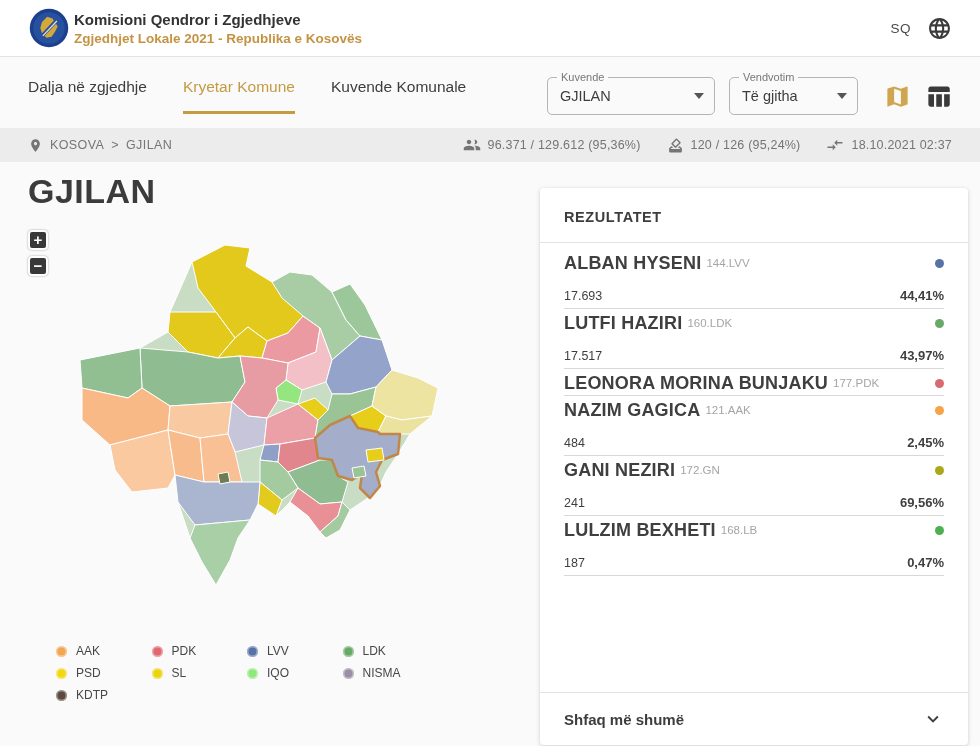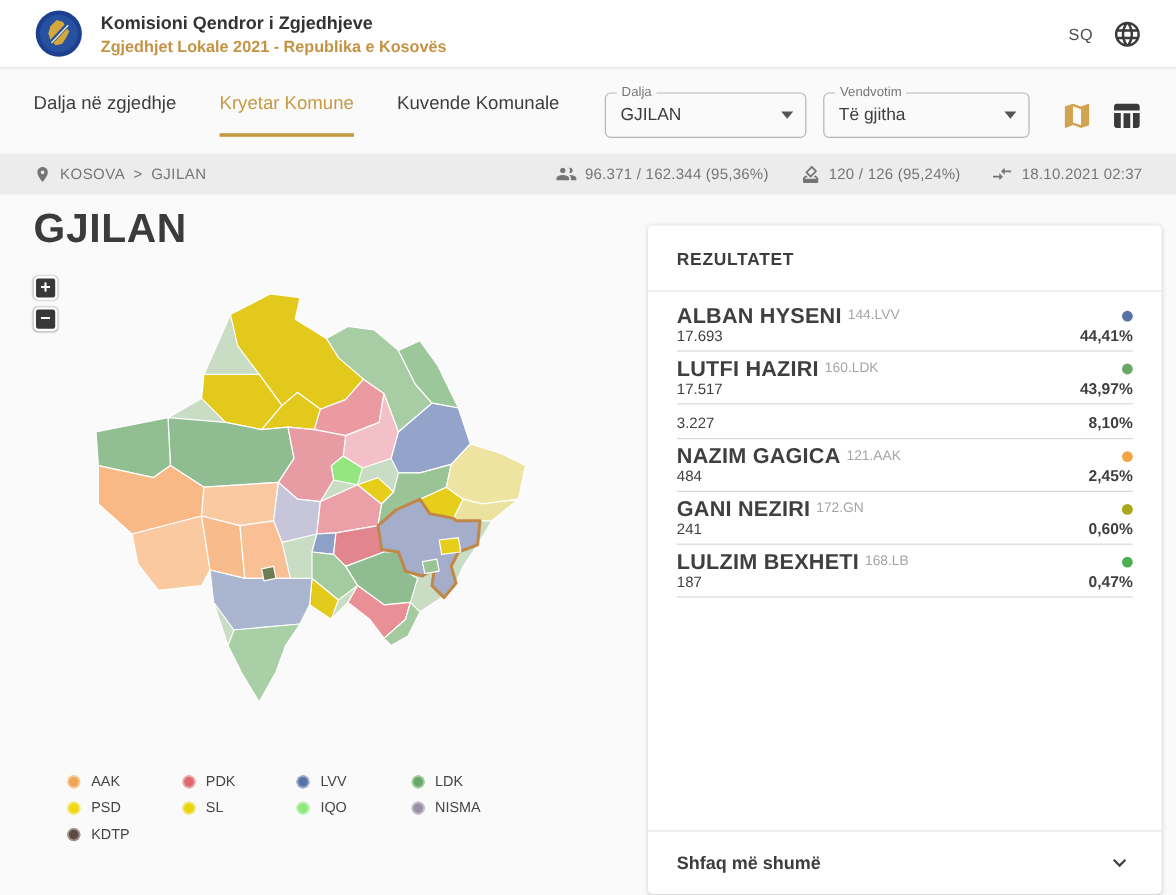--- a/index.html
+++ b/index.html
@@ -7,21 +7,21 @@
   body {
     width:980px; height:746px; overflow:hidden;
     background:#fafafa;
     font-family:"Liberation Sans", sans-serif;
     -webkit-font-smoothing:antialiased;
   }
   
   .header { height:57px; background:#fff; border-bottom:1px solid #e4e4e4;
     display:flex; align-items:center; padding:0 28px; }
   .logo { width:42px; height:42px; flex:0 0 auto; }
-  .titles { margin-left:14px; }
+  .titles { margin-left:4px; }
   .org { font-size:15px; font-weight:bold; color:#333; }
   .sub { font-size:13.5px; color:#c49343; margin-top:3px; font-weight:bold; }
   .header-right { margin-left:auto; display:flex; align-items:center; gap:16px; }
   .lang { font-size:13.5px; color:#4a4a4a; letter-spacing:.5px; cursor:pointer; }
   .globe svg { display:block; }
   
   .toolbar-row { display:flex; align-items:center; padding:0 28px; margin-top:14px; height:50px; }
   .tabs { display:flex; gap:36px; }
   .tab { font-size:15.5px; font-weight:normal; color:#3d3d3d; padding-bottom:15px; cursor:pointer; white-space:nowrap; }
   .tab.active { color:#c49a43; border-bottom:3px solid #c49a43; }
@@ -60,21 +60,21 @@
   .card { position:absolute; top:16px; right:12px; width:428px; height:557px; background:#fff;
     border-radius:4px; box-shadow:0 1px 4px rgba(0,0,0,.18); display:flex; flex-direction:column; }
   .card-header { padding:21px 24px 17px; font-size:14.5px; font-weight:bold; letter-spacing:.6px;
     color:#3d3d3d; border-bottom:1px solid #e3e3e3; }
   .cand-list { flex:1; padding:6px 24px 0; overflow:hidden; }
   .cand-row { padding:7px 0 4px; border-bottom:1px solid #d8d8d8; cursor:pointer; }
   .cand-line1 { display:flex; align-items:center; line-height:15px; }
   .cand-name { font-size:18px; font-weight:bold; color:#3f3f3f; letter-spacing:.2px; }
   .cand-code { font-size:11.5px; color:#a5a5a5; margin-left:5px; }
   .cand-dot { margin-left:auto; width:9px; height:9px; border-radius:50%; }
-  .cand-line2 { display:flex; margin-top:1px; align-items:flex-end; line-height:16px;gap:12px; }
+  .cand-line2 { display:flex; margin-top:17px; align-items:flex-end; line-height:16px;gap:12px; }
   .cand-votes { font-size:12.5px; color:#3f3f3f; }
   .cand-pct { margin-left:auto; font-size:13px; font-weight:bold; color:#3f3f3f; }
   .card-footer { border-top:1px solid #e3e3e3; padding:15px 24px; display:flex; align-items:center; cursor:pointer; }
   .show-more { font-size:15px; font-weight:bold; color:#3d3d3d; }
   .chevron { margin-left:auto; display:flex; }
 </style>
 </head>
 <body>
 
 <div class="header">
@@ -102,25 +102,25 @@
 </div>
 
 <div class="toolbar-row">
   <div class="tabs" id="tabs">
       <div class="tab">Dalja në zgjedhje</div>
       <div class="tab active">Kryetar Komune</div>
       <div class="tab">Kuvende Komunale</div>
     </div>
   <div class="filters">
     <div class="select">
-      <span class="flabel">Dalja</span>
+      <span class="flabel">Kuvende</span>
       <span class="value">GJILAN</span>
       <span class="arrow"></span>
     </div>
-    <div class="select" style="width:172px;justify-content:center;">
+    <div class="select" style="width:129px;justify-content:center;">
       <span class="flabel">Vendvotim</span>
       <span class="value">Të gjitha</span>
       <span class="arrow"></span>
     </div>
     <span class="icon-btn map-btn">
       <svg viewBox="0 0 24 24" width="27" height="27" fill="#d0a54f">
           <path d="M20.5 3l-.16.03L15 5.1 9 3 3.36 4.9c-.21.07-.36.25-.36.48V20.5c0 .28.22.5.5.5l.16-.03L9 18.9l6 2.1 5.64-1.9c.21-.07.36-.25.36-.48V3.5c0-.28-.22-.5-.5-.5zM15 19l-6-2.11V5l6 2.11V19z"></path>
         </svg>
     </span>
     <span class="icon-btn">
@@ -138,21 +138,21 @@
       </svg>
     <span>KOSOVA</span>
     <span>&gt;</span>
     <span>GJILAN</span>
   </div>
   <div class="crumb-right">
     <span class="stat">
       <svg viewBox="0 0 24 24" width="18" height="18" fill="#757575">
           <path d="M16 11c1.66 0 2.99-1.34 2.99-3S17.66 5 16 5c-.32 0-.63.05-.91.14.57.81.91 1.79.91 2.86s-.34 2.04-.91 2.86c.28.09.59.14.91.14zm-8 0c1.66 0 2.99-1.34 2.99-3S9.66 5 8 5 5 6.34 5 8s1.34 3 3 3zm0 2c-2.33 0-7 1.17-7 3.5V19h14v-2.5c0-2.33-4.67-3.5-7-3.5zm8 0c-.29 0-.62.02-.97.05 1.16.84 1.97 1.97 1.97 3.45V19h6v-2.5c0-2.33-4.67-3.5-7-3.5z"></path>
         </svg>
-      <span>96.371 / 162.344 (95,36%)</span>
+      <span>96.371 / 129.612 (95,36%)</span>
     </span>
     <span class="stat">
       <svg viewBox="0 0 24 24" width="17" height="17" fill="#757575">
           <path d="M18 13h-.68l-2 2h1.91L19 17H5l1.78-2h2.05l-2-2H6l-3 3v4c0 1.1.89 2 1.99 2H19c1.1 0 2-.9 2-2v-4l-3-3zm-1-5.05l-4.95 4.95-3.54-3.54 4.95-4.95L17 7.95zm-4.24-5.66L6.39 8.66c-.39.39-.39 1.02 0 1.41l4.95 4.95c.39.39 1.02.39 1.41 0l6.36-6.36c.39-.39.39-1.02 0-1.41L14.16 2.3c-.38-.4-1.01-.4-1.4-.01z"></path>
         </svg>
       <span>120 / 126 (95,24%)</span>
     </span>
     <span class="stat">
       <svg viewBox="0 0 24 24" width="18" height="18" fill="#757575">
           <path d="M9.01 14H2v2h7.01v3L13 15l-3.99-4v3zm5.98-1v-3H22V8h-7.01V5L11 9l3.99 4z"></path>
@@ -270,23 +270,24 @@
             <span class="cand-name">LUTFI HAZIRI</span>
             <span class="cand-code">160.LDK</span>
             <span class="cand-dot" style="background: rgb(104, 169, 104);"></span>
           </div>
           <div class="cand-line2">
             <span class="cand-votes">17.517</span>
             <span class="cand-pct">43,97%</span>
           </div>
         </div>
         <div class="cand-row">
-          <div class="cand-line2">
-            <span class="cand-votes">3.227</span>
-            <span class="cand-pct">8,10%</span>
+          <div class="cand-line1">
+            <span class="cand-name">LEONORA MORINA BUNJAKU</span>
+            <span class="cand-code">177.PDK</span>
+            <span class="cand-dot" style="background: rgb(217, 106, 112);"></span>
           </div>
         </div>
         <div class="cand-row">
           <div class="cand-line1">
             <span class="cand-name">NAZIM GAGICA</span>
             <span class="cand-code">121.AAK</span>
             <span class="cand-dot" style="background: rgb(245, 163, 68);"></span>
           </div>
           <div class="cand-line2">
             <span class="cand-votes">484</span>
@@ -294,21 +295,21 @@
           </div>
         </div>
         <div class="cand-row">
           <div class="cand-line1">
             <span class="cand-name">GANI NEZIRI</span>
             <span class="cand-code">172.GN</span>
             <span class="cand-dot" style="background: rgb(168, 168, 26);"></span>
           </div>
           <div class="cand-line2">
             <span class="cand-votes">241</span>
-            <span class="cand-pct">0,60%</span>
+            <span class="cand-pct">69,56%</span>
           </div>
         </div>
         <div class="cand-row">
           <div class="cand-line1">
             <span class="cand-name">LULZIM BEXHETI</span>
             <span class="cand-code">168.LB</span>
             <span class="cand-dot" style="background: rgb(76, 175, 80);"></span>
           </div>
           <div class="cand-line2">
             <span class="cand-votes">187</span>

